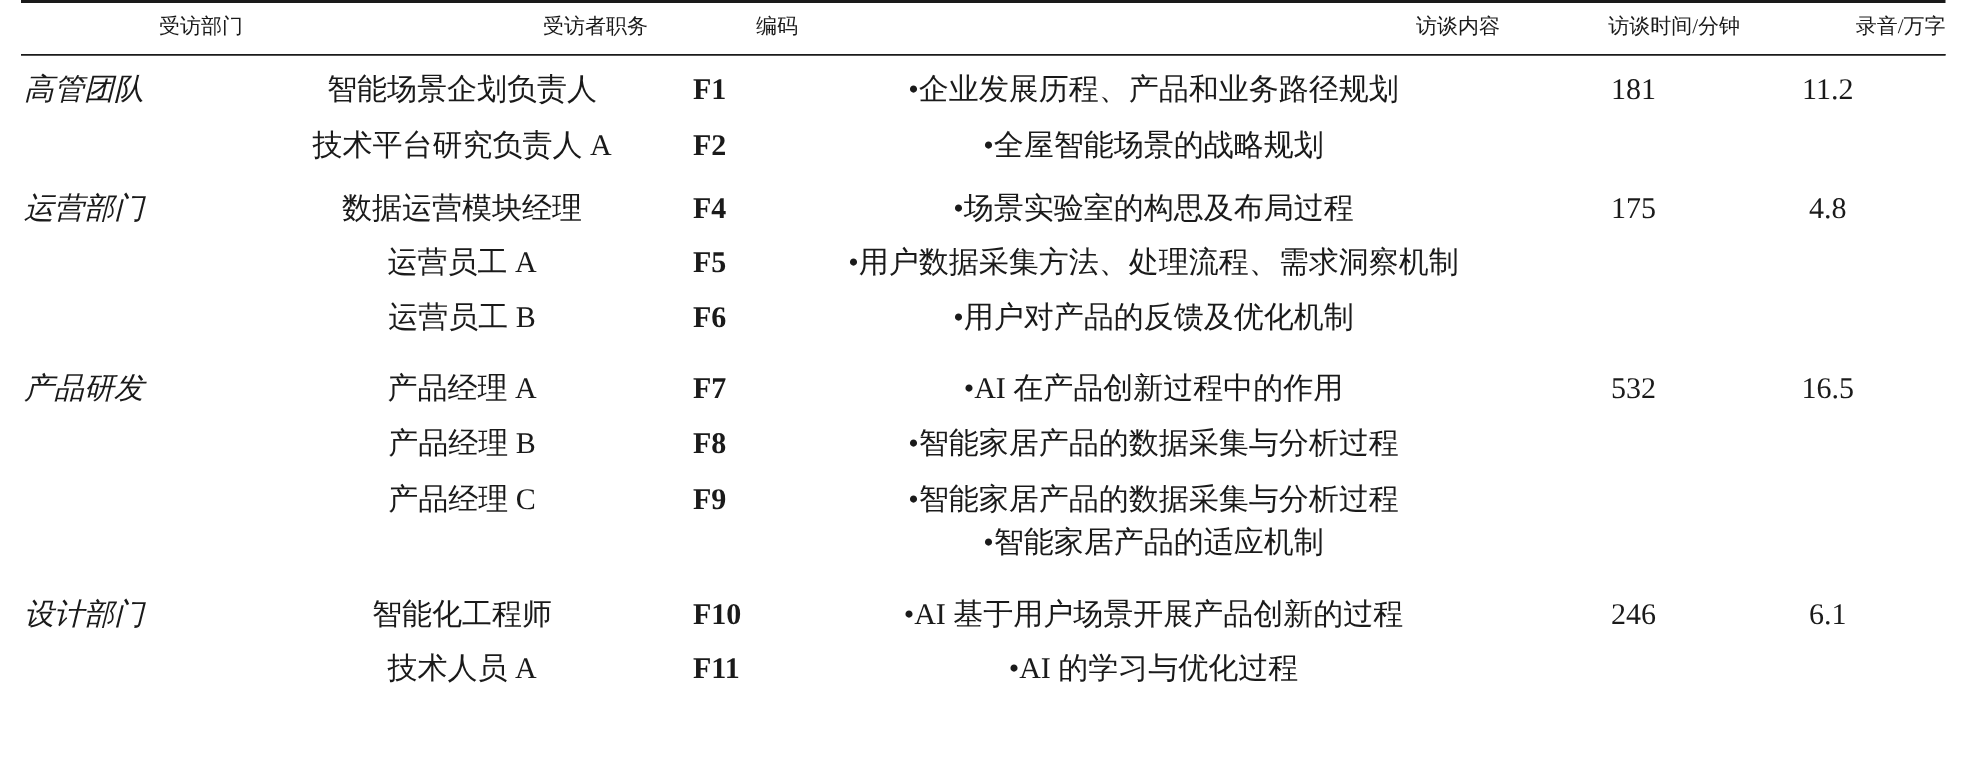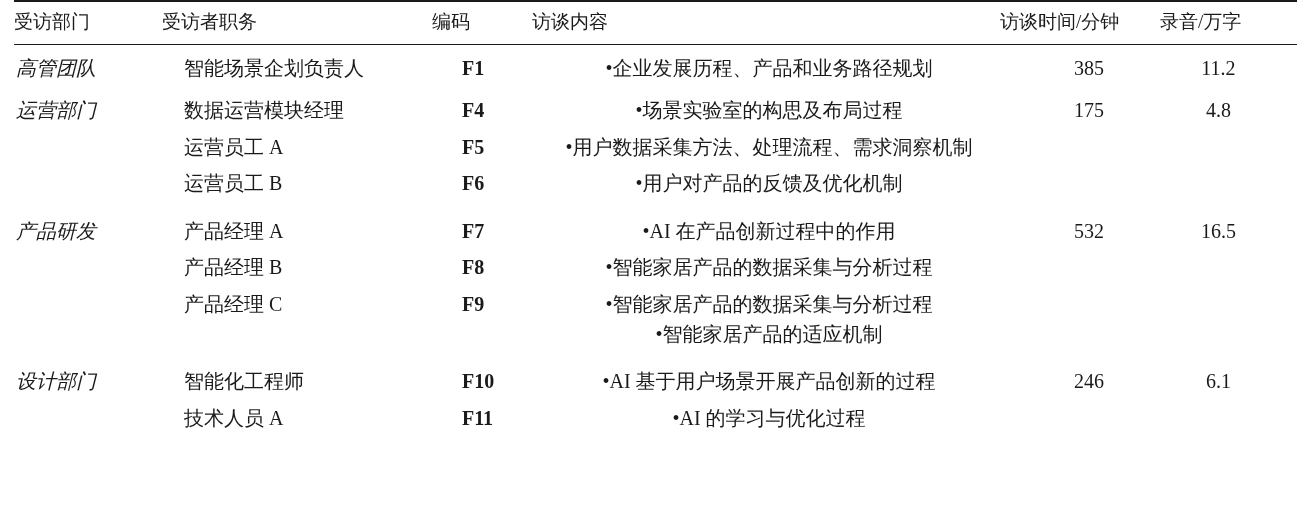--- a/index.html
+++ b/index.html
@@ -29,43 +29,43 @@
   }
   table.interview-table col.c-dept   { width: 148px; }
   table.interview-table col.c-role   { width: 270px; }
   table.interview-table col.c-code   { width: 100px; }
   table.interview-table col.c-content{ width: 468px; }
   table.interview-table col.c-time   { width: 160px; }
   table.interview-table col.c-audio  { width: 137px; }
 
   thead th {
     font-weight: normal;
-    font-size: 19px;
+    font-size: 14px;
     padding: 7px 0 9px 0;
-    text-align: left;
+    text-align: right;
     white-space: nowrap;
   }
   thead tr {
     border-top: 2.2px solid #1a1a1a;
     border-bottom: 1.1px solid #1a1a1a;
   }
   tbody td {
     font-size: 20px;
     padding: 3.5px 0 3.5px 0;
     vertical-align: top;
     line-height: 1.48;
   }
   td.dept {
     text-align: left;
     padding-left: 2px;
     white-space: nowrap;
     font-style: italic;
   }
   td.role {
-    text-align: left;
+    text-align: center;
     padding-left: 22px;
     white-space: nowrap;
   }
   td.code {
     text-align: left;
     padding-left: 30px;
     white-space: nowrap;
     font-weight: bold;
   }
   td.content {
@@ -114,22 +114,32 @@
       </tr>
     </thead>
     <tbody id="table-body">
         <tr class="group-start">
           <td class="dept">高管团队</td>
           <td class="role">智能场景企划负责人</td>
           <td class="code">F1</td>
           <td class="content">
             <div>•企业发展历程、产品和业务路径规划</div>
           </td>
-          <td class="num">385</td>
+          <td class="num">181</td>
           <td class="num2">11.2</td>
+        </tr>
+        <tr>
+          <td class="dept"></td>
+          <td class="role">技术平台研究负责人 A</td>
+          <td class="code">F2</td>
+          <td class="content">
+            <div>•全屋智能场景的战略规划</div>
+          </td>
+          <td class="num"></td>
+          <td class="num2"></td>
         </tr>
         <tr class="group-start">
           <td class="dept">运营部门</td>
           <td class="role">数据运营模块经理</td>
           <td class="code">F4</td>
           <td class="content">
             <div>•场景实验室的构思及布局过程</div>
           </td>
           <td class="num">175</td>
           <td class="num2">4.8</td>

